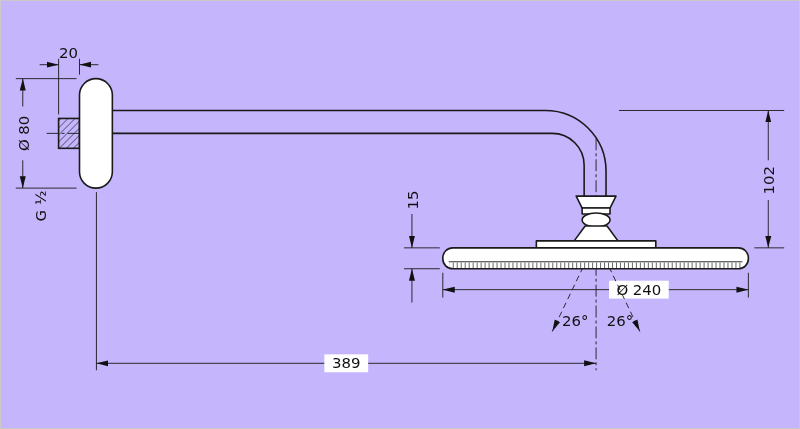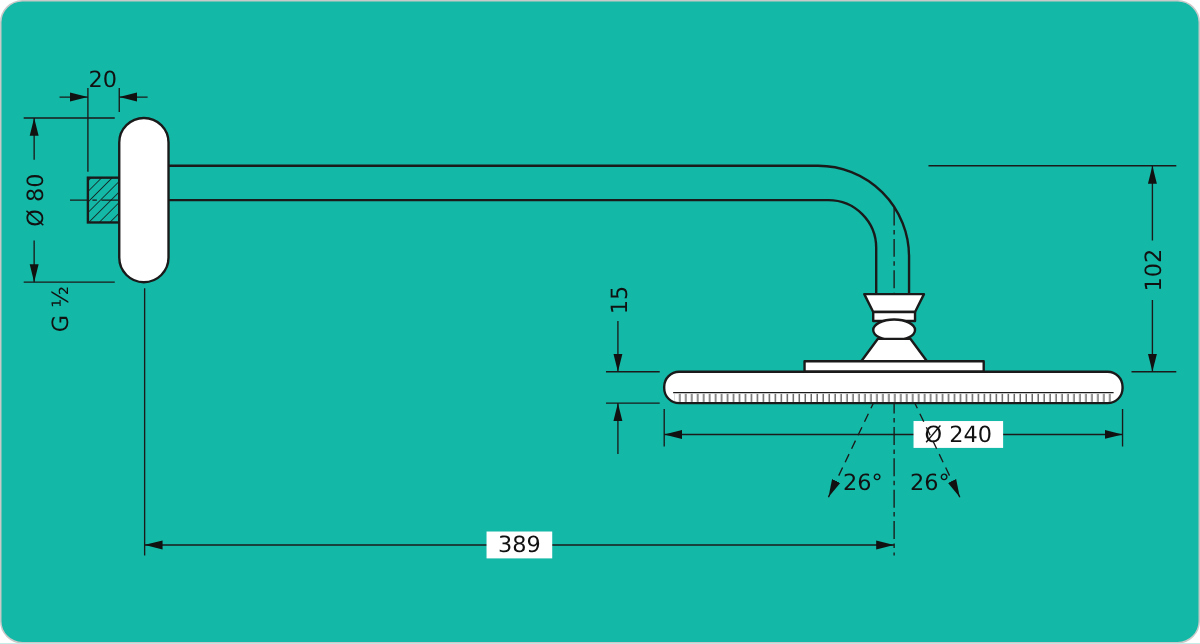--- a/index.html
+++ b/index.html
@@ -1,19 +1,19 @@
 <!DOCTYPE html>
 <html><head>
 <meta charset="utf-8">
 <style>
   html,body{margin:0;padding:0;background:#fff;}
   .frame{
     width:798px;height:427px;
-    border:1px solid #c9c9c9;border-radius:15px;
-    box-sizing:content-box;background:#14b8a6;
+    border:1px solid #c9c9c9;border-radius:0;
+    box-sizing:content-box;background:#c4b5fd;
     font-family:"DejaVu Sans",sans-serif;
   }
   svg{display:block;}
   .outline{fill:#fff;stroke:#1a1a1a;stroke-width:1.6;stroke-linejoin:round;}
   .outline-nf{fill:none;stroke:#1a1a1a;stroke-width:1.6;stroke-linejoin:round;}
   .thin{fill:none;stroke:#1a1a1a;stroke-width:0.9;}
   .cline{fill:none;stroke:#1a1a1a;stroke-width:0.9;stroke-dasharray:12 3 3 3;}
   .spray{fill:none;stroke:#1a1a1a;stroke-width:0.9;stroke-dasharray:6 4;}
   .dimtext{font-family:"DejaVu Sans",sans-serif;font-size:15px;fill:#111;}
   .mask{fill:#fff;stroke:none;}

